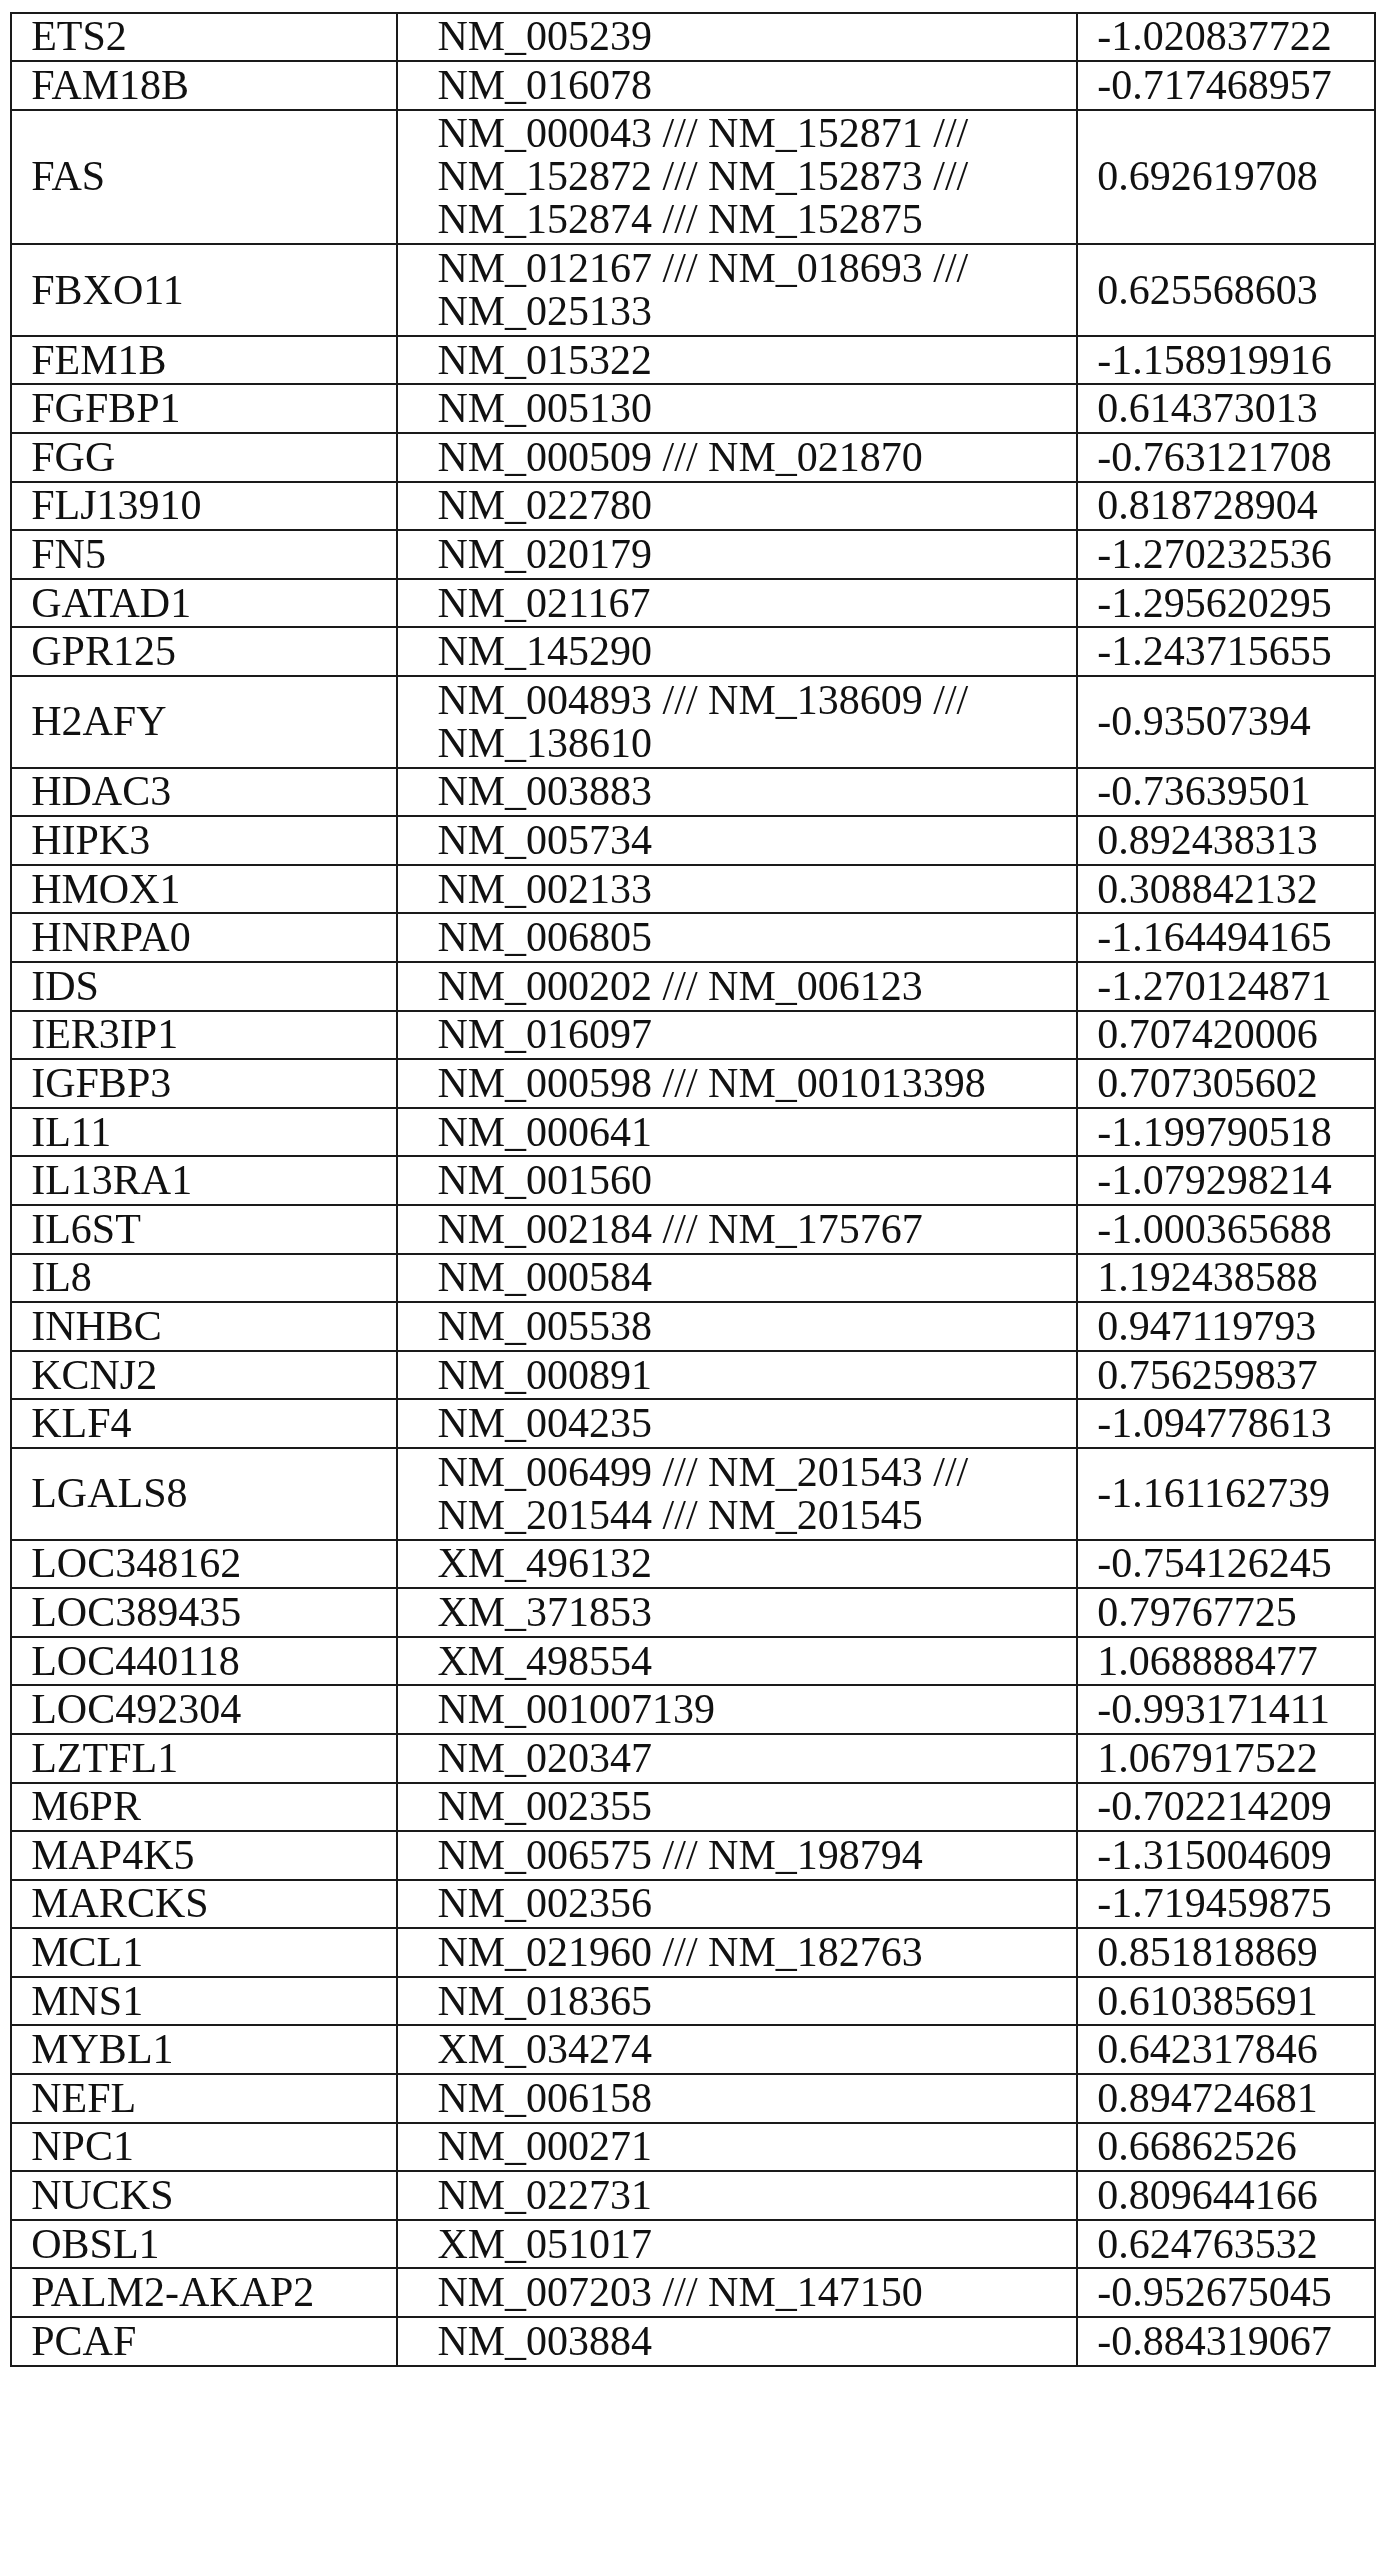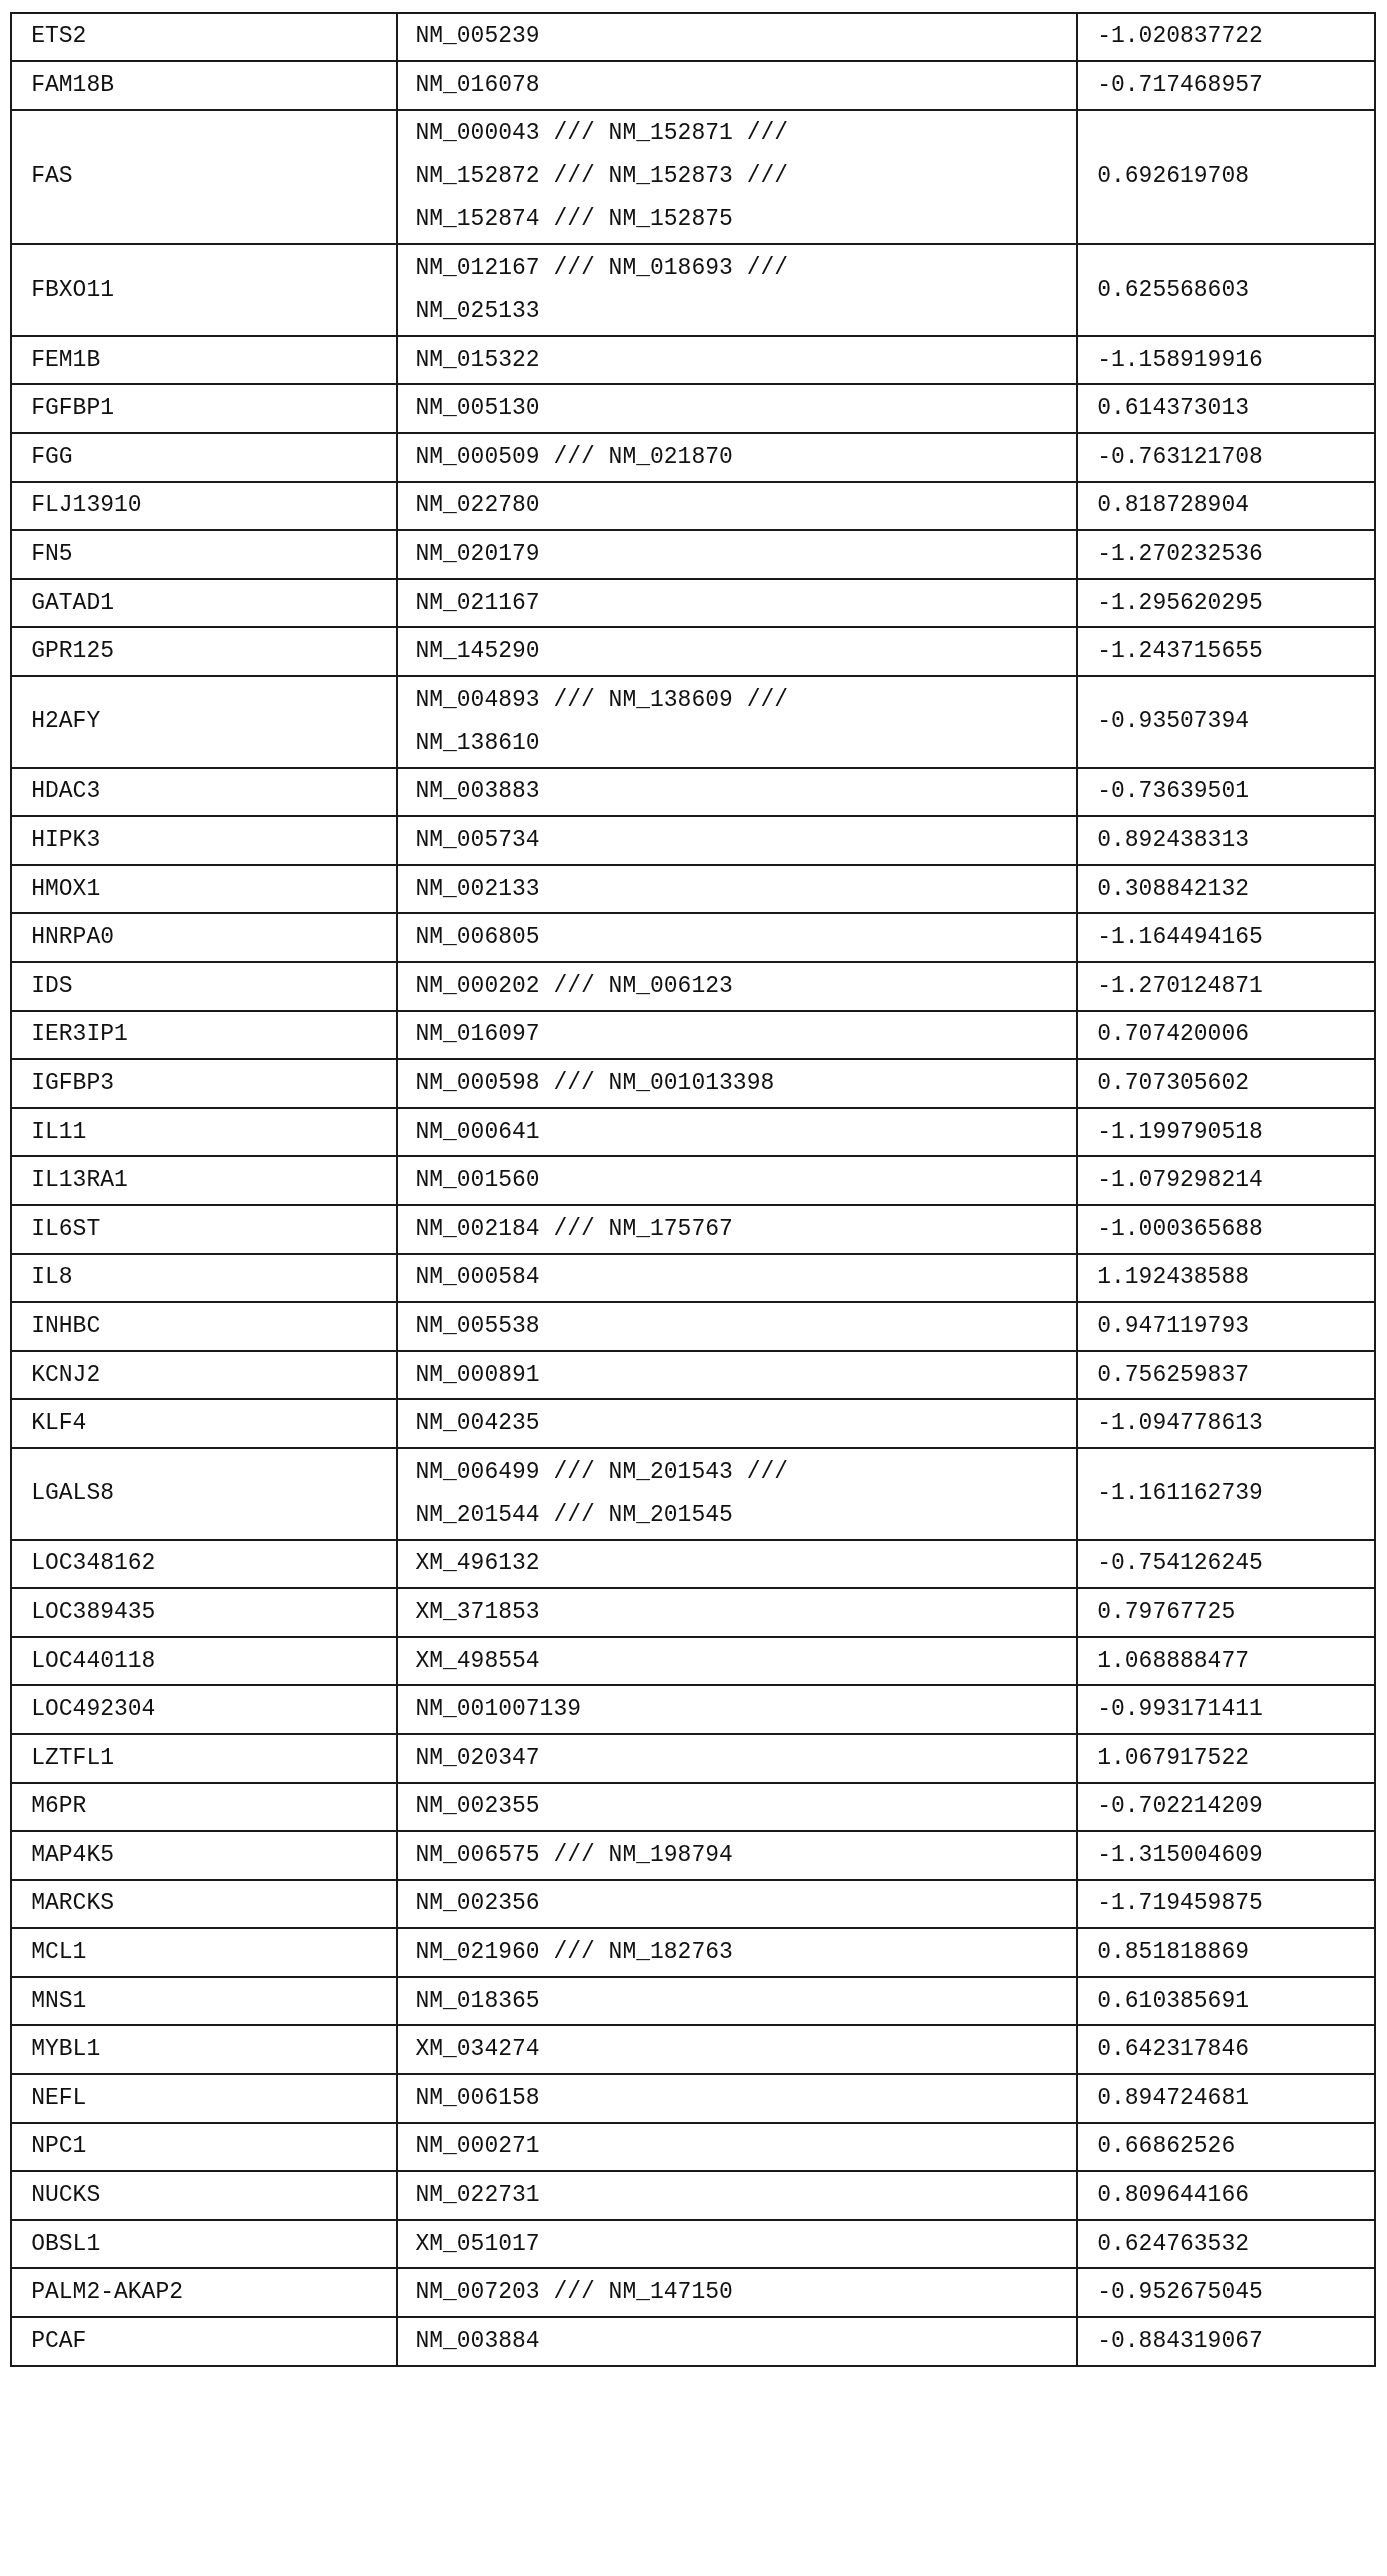--- a/index.html
+++ b/index.html
@@ -15,40 +15,39 @@
       font-family: "Liberation Serif", "DejaVu Serif", serif;
       color: #111111;
     }
     .gene-table {
       position: absolute;
       left: 9.7px;
       top: 11.5px;
       width: 1365px;
       border-collapse: collapse;
       table-layout: fixed;
-      font-size: 23px;
+      font-size: 42px;
       line-height: 43px;
-      font-family: Liberation Mono, monospace;
     }
     .gene-table td {
       border: 2.7px solid #1a1a1a;
       vertical-align: middle;
       padding: 1.8px 0 1.8px 0;
       white-space: normal;
     }
     .gene-table col.c-gene { width: 386px; }
     .gene-table col.c-acc  { width: 680px; }
     .gene-table col.c-val  { width: 298px; }
     .cell-gene { padding-left: 19.5px !important; }
     .cell-acc  { padding-left: 17.7px !important; }
     .cell-val  { padding-left: 19.5px !important; }
     tr.h1 td { height: 43px; }
     tr.h2 td { height: 83px; }
     tr.h3 td { height: 126px; }
-    .acc-line { display: block; }
+    .acc-line { display: block; margin-left: 22px; }
   </style>
 </head>
 <body>
 
 <table class="gene-table">
   <colgroup>
     <col class="c-gene">
     <col class="c-acc">
     <col class="c-val">
   </colgroup>

